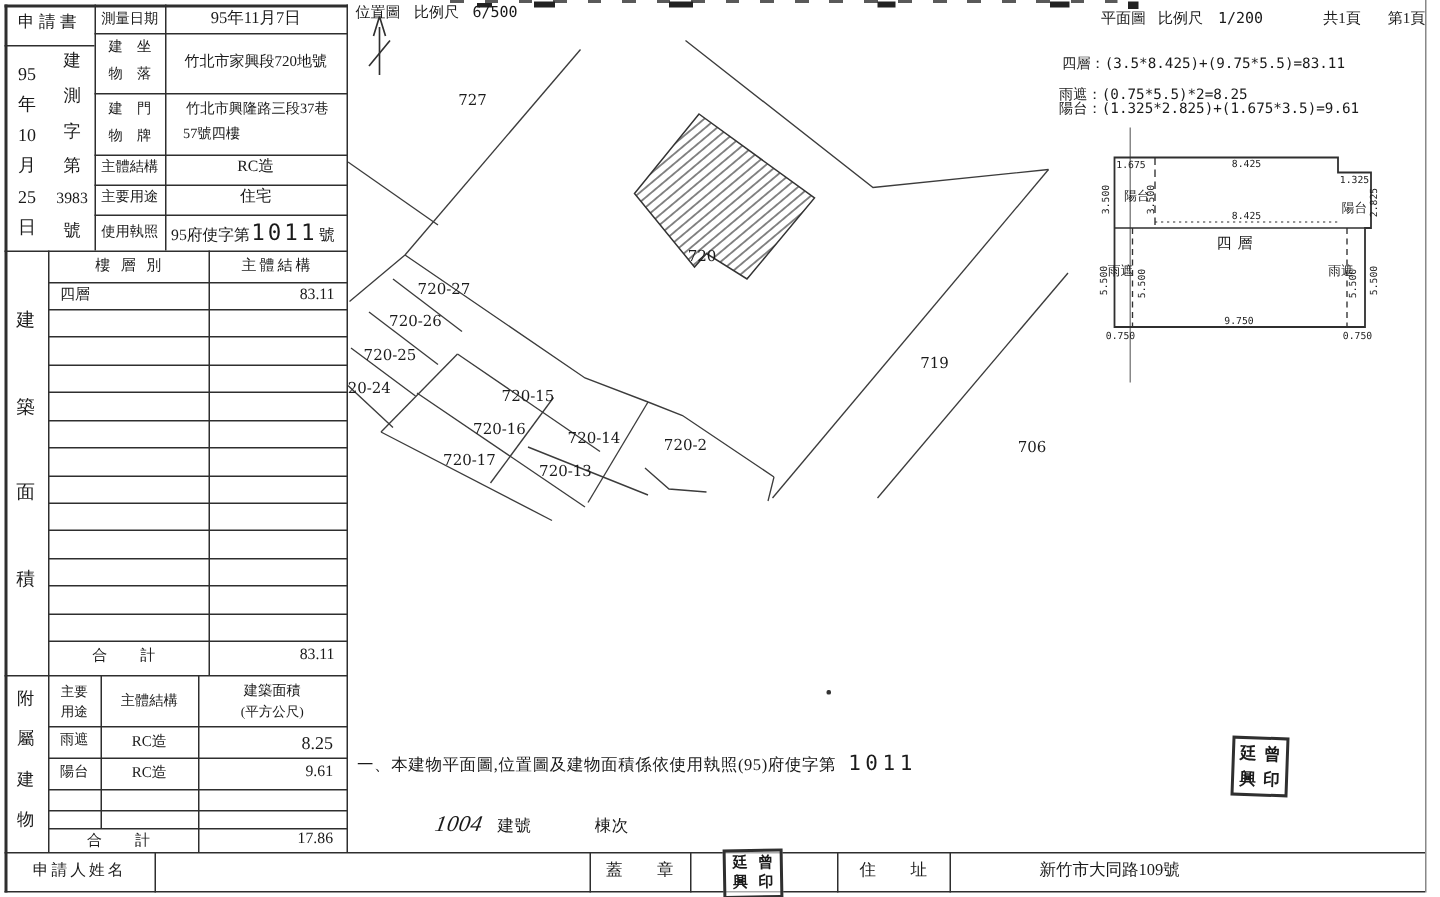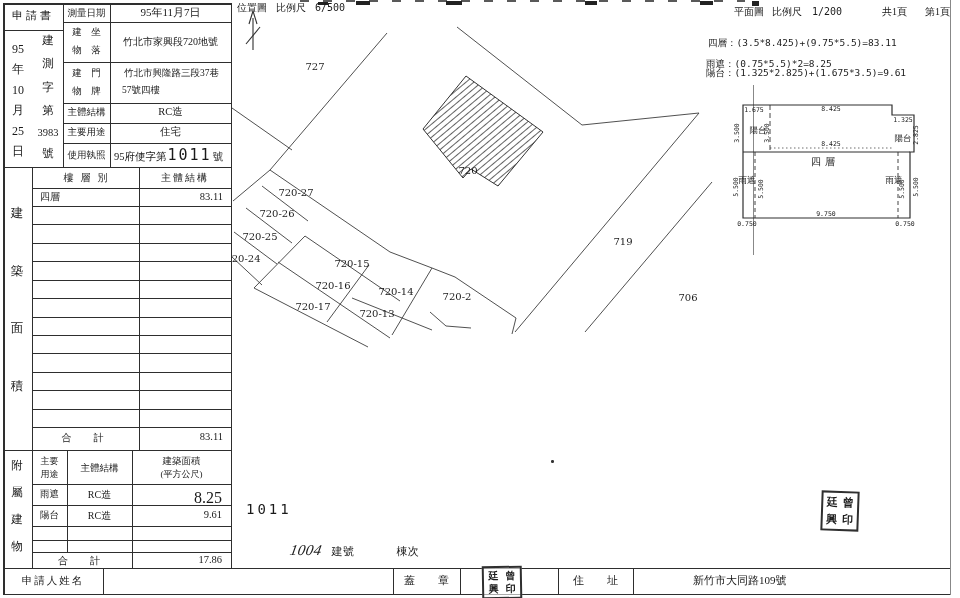--- a/index.html
+++ b/index.html
@@ -152,21 +152,21 @@
     <span>物</span>
   </div>
   <div class="tx ctr serif" style="left:32px;top:456px;width:35px;font-size:9px">主要</div>
   <div class="tx ctr serif" style="left:32px;top:469px;width:35px;font-size:9px">用途</div>
   <div class="tx ctr serif" style="left:67px;top:463px;width:65px;font-size:9.5px">主體結構</div>
   <div class="tx ctr serif" style="left:132px;top:456px;width:99px;font-size:9.5px">建築面積</div>
   <div class="tx ctr serif" style="left:132px;top:469px;width:99px;font-size:9px">(平方公尺)</div>
 
   <div class="tx ctr serif" style="left:32px;top:489px;width:35px;font-size:9.5px">雨遮</div>
   <div class="tx ctr serif" style="left:67px;top:489px;width:65px;font-size:10px">RC造</div>
-  <div class="tx rt serif" style="left:132px;top:488px;width:90px;font-size:16px">8.25</div>
+  <div class="tx rt serif" style="left:132px;top:488px;width:90px;font-size:12px">8.25</div>
   <div class="tx ctr serif" style="left:32px;top:510px;width:35px;font-size:9.5px">陽台</div>
   <div class="tx ctr serif" style="left:67px;top:510px;width:65px;font-size:10px">RC造</div>
   <div class="tx rt serif" style="left:132px;top:509px;width:90px;font-size:10.5px">9.61</div>
   <div class="tx ctr serif" style="left:32px;top:555px;width:100px;font-size:10px;letter-spacing:6px">合　計</div>
   <div class="tx rt serif" style="left:132px;top:554px;width:90px;font-size:10.5px">17.86</div>
 
   <div class="flexrow serif" style="left:237px;top:1px;font-size:10px;gap:9px">
     <span>位置圖</span>
     <span>比例尺</span>
     <span class="mono" style="font-size:10px">6/500</span>
@@ -266,20 +266,21 @@
     <g font-family="Liberation Serif, DejaVu Serif, serif" font-size="8.5" text-anchor="middle">
       <text x="31" y="38">陽台</text>
       <text x="176" y="46">陽台</text>
       <text x="98" y="70" font-size="10" letter-spacing="4">四層</text>
       <text x="20" y="88">雨遮</text>
       <text x="167" y="88">雨遮</text>
     </g>
   </svg>
 
   <div class="note" style="top:501px">
+    <span>一、本建物平面圖,位置圖及建物面積係依使用執照(95)府使字第</span>
     <span class="bignum">1011</span>
   </div>
   <div class="note" style="top:542px">
     <span class="handnum">1004</span>
     <span>建號</span>
     <span style="margin-left:42px">棟次</span>
   </div>
 
   <div class="seal" style="left:821px;top:491px;width:32px;height:34px;transform:rotate(2deg)">
     <span>廷</span>

